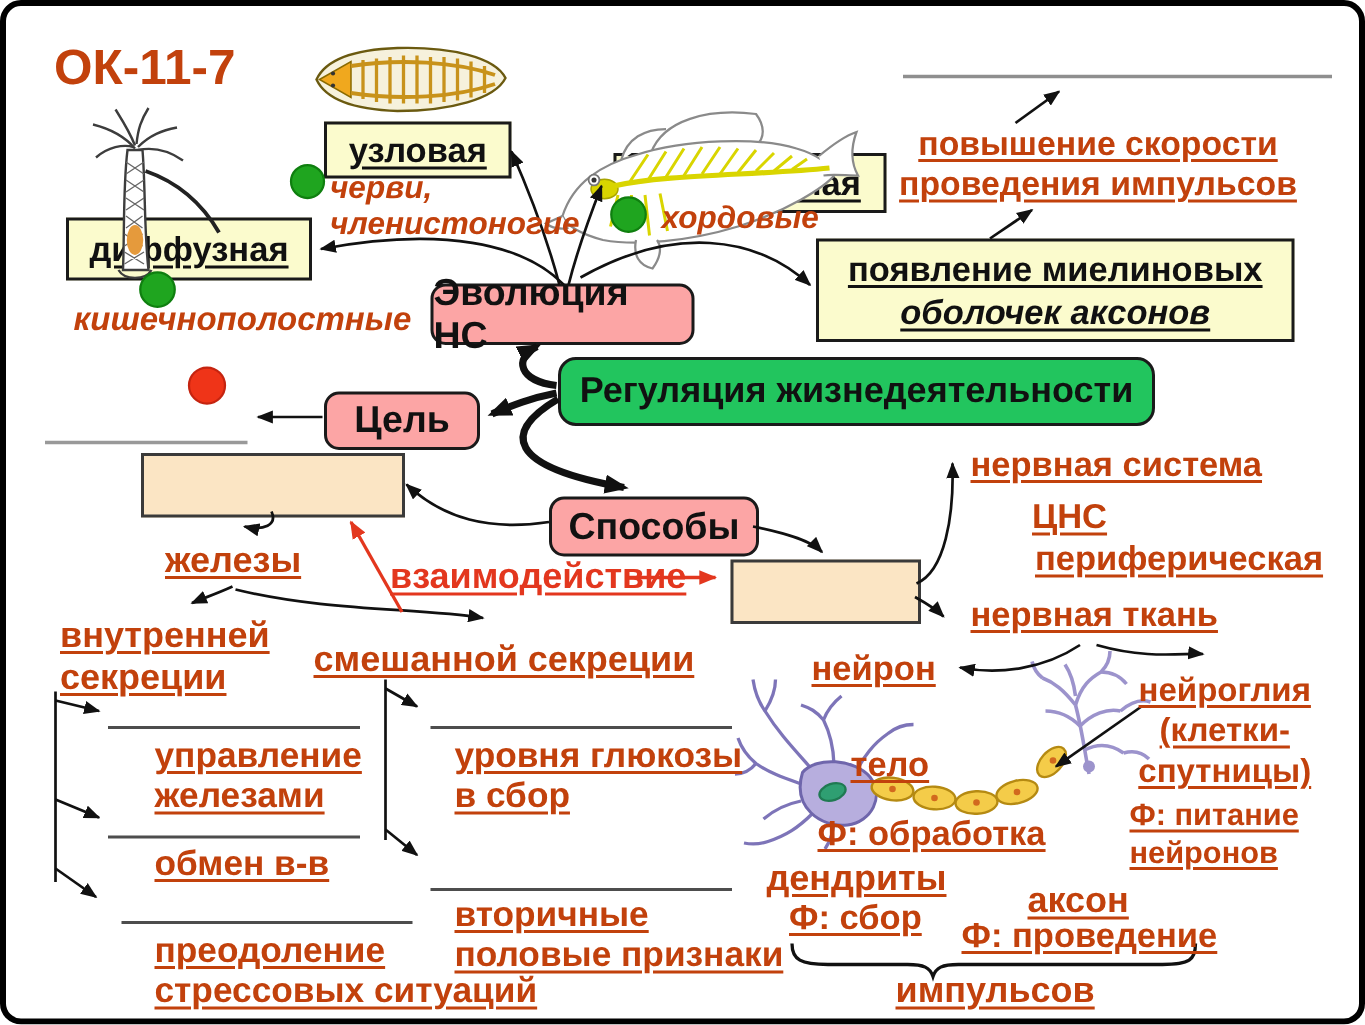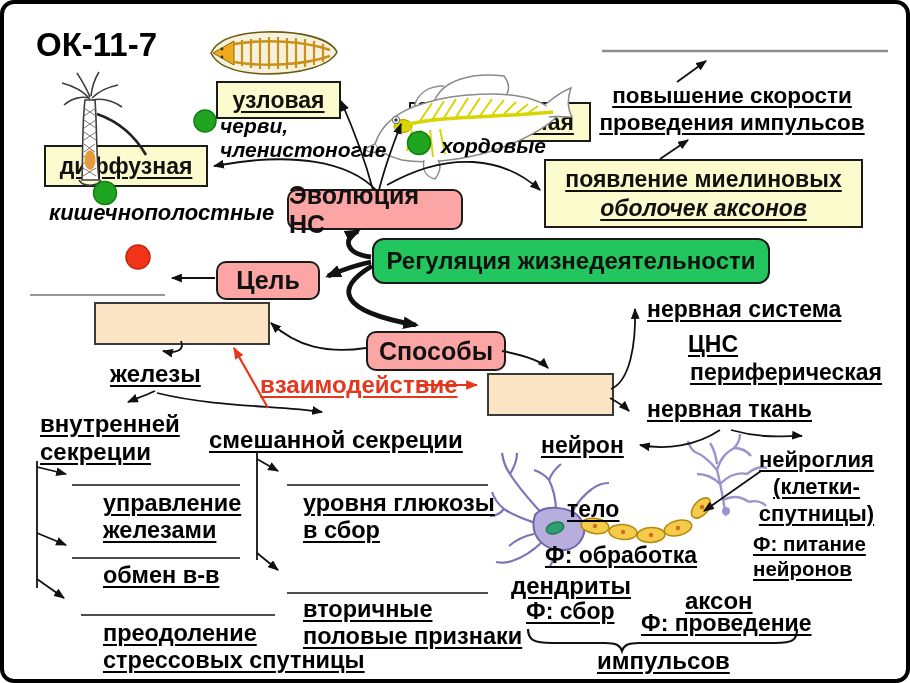--- a/index.html
+++ b/index.html
@@ -1,21 +1,21 @@
 <!DOCTYPE html>
 <html><head>
 <meta charset="utf-8">
 <style>
   html,body{margin:0;padding:0;background:#fff;}
   #slide{
     position:relative;width:910px;height:683px;box-sizing:border-box;
     background:#fff;border:4px solid #000;border-radius:14px;overflow:hidden;
     font-family:"Liberation Sans","DejaVu Sans",sans-serif;color:#111;
   }
-  .lbl{position:absolute;font-weight:bold;color:#000000;white-space:nowrap;line-height:1.15;}
+  .lbl{position:absolute;font-weight:bold;color:#c2410c;white-space:nowrap;line-height:1.15;}
   .u{text-decoration:underline;text-decoration-thickness:2px;text-underline-offset:3px;}
   .it{font-style:italic;}
   .red{color:#E3371E;}
   .blk span{display:block;}
   .blk span.u{display:block;}
   .ybox{position:absolute;background:#FBFBCD;border:2px solid #1a1a1a;
         display:flex;align-items:center;justify-content:center;
         font-weight:bold;text-align:center;z-index:1;}
   .chip{position:absolute;background:#fca5a5;border:2.5px solid #1a1a1a;border-radius:10px;
         display:flex;align-items:center;justify-content:center;font-weight:bold;z-index:1;}
@@ -260,21 +260,21 @@
 
   <div class="lbl txt blk" style="left:99px;top:486px;font-size:23.5px;line-height:27px;">
     <span class="u">управление</span>
     <span class="u">железами</span>
   </div>
 
   <div class="lbl txt u" style="left:99px;top:558px;font-size:23.5px;">обмен в-в</div>
 
   <div class="lbl txt blk" style="left:99px;top:616px;font-size:23.5px;line-height:27px;">
     <span class="u">преодоление</span>
-    <span class="u">стрессовых спутницы</span>
+    <span class="u">стрессовых ситуаций</span>
   </div>
 
   <div class="lbl txt blk" style="left:299px;top:486px;font-size:23.5px;line-height:27px;">
     <span class="u">уровня глюкозы</span>
     <span class="u">в сбор</span>
   </div>
 
   <div class="lbl txt blk" style="left:299px;top:592px;font-size:23.5px;line-height:27px;">
     <span class="u">вторичные</span>
     <span class="u">половые признаки</span>

